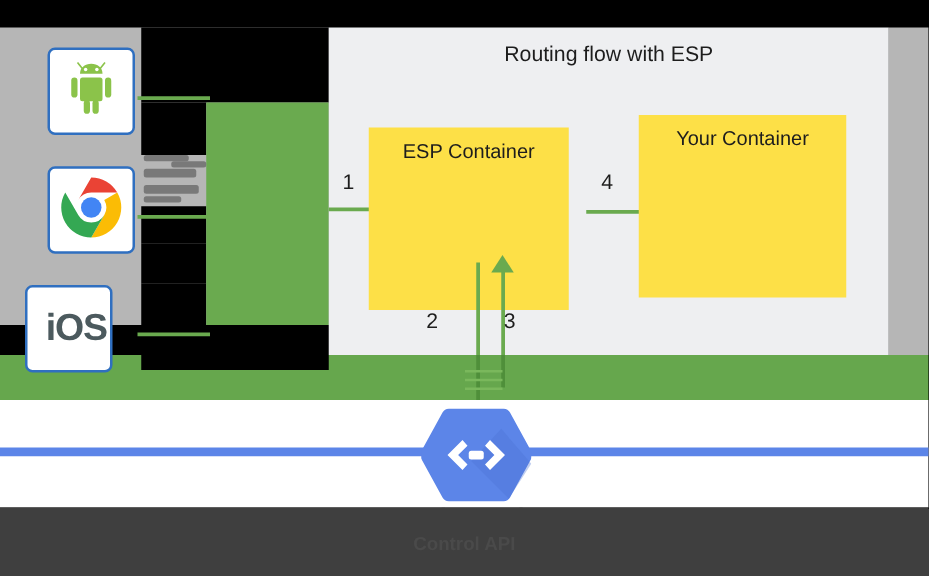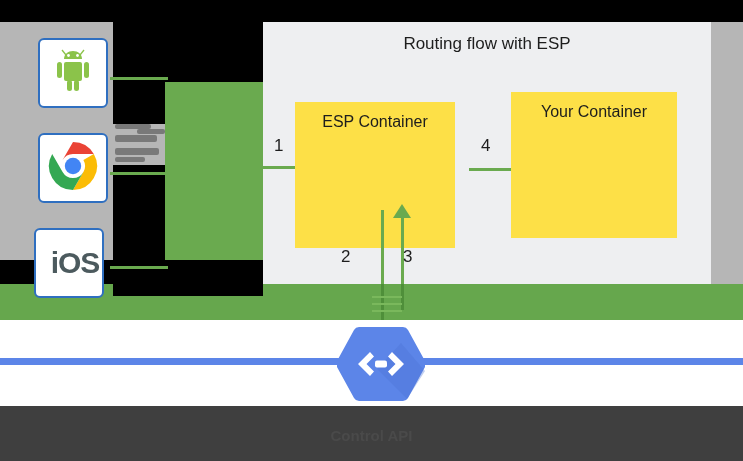--- a/index.html
+++ b/index.html
@@ -42,21 +42,21 @@
 
   
   .tile{
     position:absolute;width:70px;height:70px;
     background:#ffffff;border:2px solid #2f6fc0;border-radius:6px;
     box-sizing:border-box;
     display:flex;align-items:center;justify-content:center;
   }
   #tile-android{left:38px;top:38px;}
   #tile-chrome {left:38px;top:133px;}
-  #tile-ios    {left:34px;top:228px;padding-left:12px;}
+  #tile-ios    {left:20px;top:228px;padding-left:12px;}
   #ios-text{font-size:30px;font-weight:bold;color:#4c5a5e;letter-spacing:-1px;}
 
   
   .stub{position:absolute;height:3px;background:#6aaa4f;}
   #stub-1{left:110px;top:77px; width:58px;}
   #stub-2{left:110px;top:172px;width:58px;}
   #stub-3{left:110px;top:266px;width:58px;}
 
   
   #panel{

